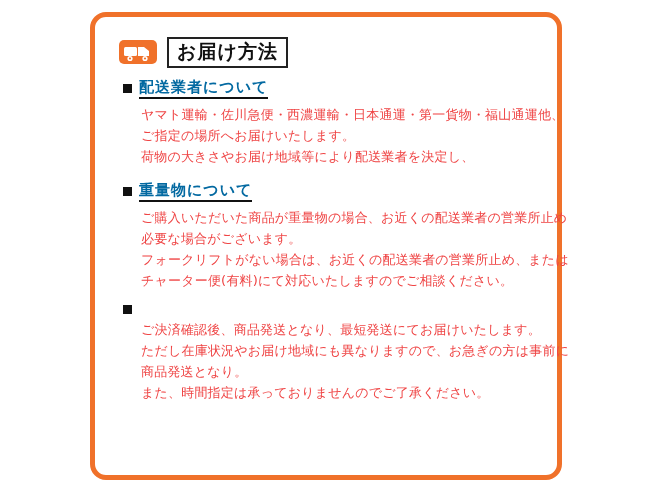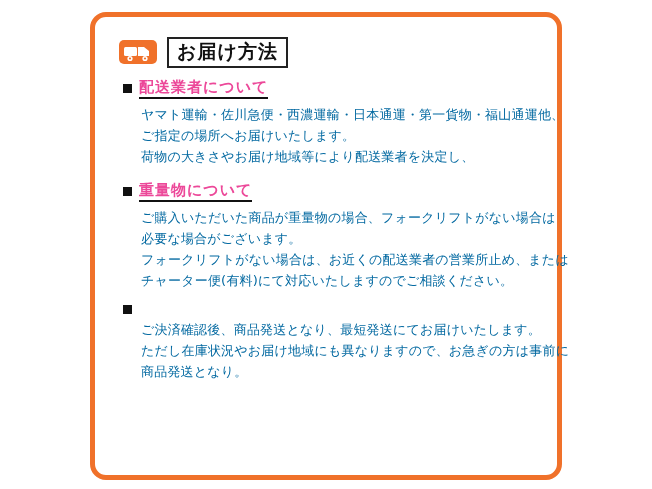--- a/index.html
+++ b/index.html
@@ -65,32 +65,32 @@
   .sq {
     width: 9px;
     height: 9px;
     background: #111111;
     display: inline-block;
     flex: 0 0 auto;
   }
   .sec-title {
     font-size: 15px;
     font-weight: bold;
-    color: #ec4899;
+    color: #0369a1;
     border-bottom: 2px solid #111111;
     padding-bottom: 1px;
     letter-spacing: 1px;
     line-height: 1.2;
   }
   .body-lines {
     margin-left: 28px;
   }
   .line {
     font-size: 13px;
-    color: #0369a1;
+    color: #ef4444;
     line-height: 1.62;
     letter-spacing: 0.2px;
     white-space: nowrap;
   }
 </style>
 </head>
 <body>
 
 <div class="page">
   <div class="panel">
@@ -121,32 +121,33 @@
         <div class="line">荷物の大きさやお届け地域等により配送業者を決定し、</div>
       </div>
     </div>
 
     <div class="section">
       <div class="sec-head">
         <span class="sq"></span>
         <span class="sec-title">重量物について</span>
       </div>
       <div class="body-lines">
-        <div class="line">ご購入いただいた商品が重量物の場合、フォークリフトがない場合は</div>
+        <div class="line">ご購入いただいた商品が重量物の場合、お近くの配送業者の営業所止め</div>
         <div class="line">必要な場合がございます。</div>
         <div class="line">フォークリフトがない場合は、お近くの配送業者の営業所止め、または</div>
         <div class="line">チャーター便(有料)にて対応いたしますのでご相談ください。</div>
       </div>
     </div>
 
     <div class="section">
       <div class="sec-head">
         <span class="sq"></span>
       </div>
       <div class="body-lines">
         <div class="line">ご決済確認後、商品発送となり、最短発送にてお届けいたします。</div>
         <div class="line">ただし在庫状況やお届け地域にも異なりますので、お急ぎの方は事前に</div>
         <div class="line">商品発送となり。</div>
+        <div class="line">また、時間指定は承っておりませんのでご了承ください。</div>
       </div>
     </div>
 
   </div>
 </div>
 
 </body></html>

